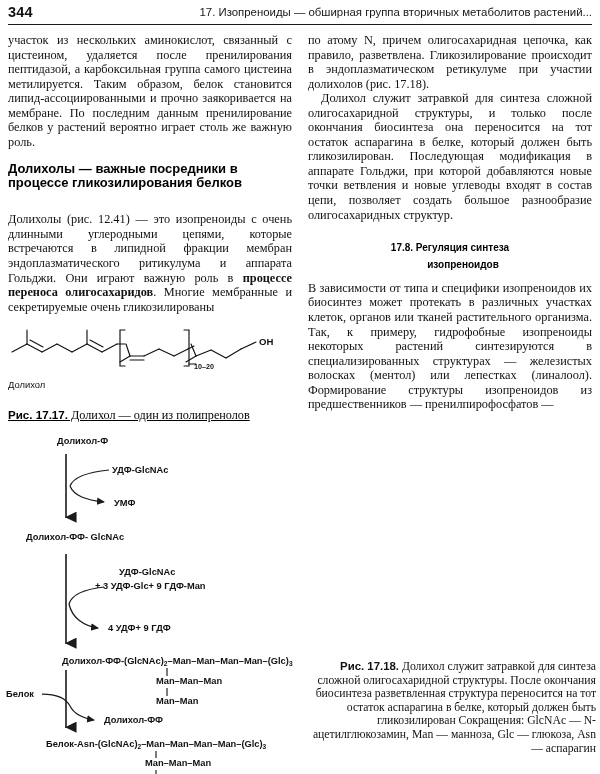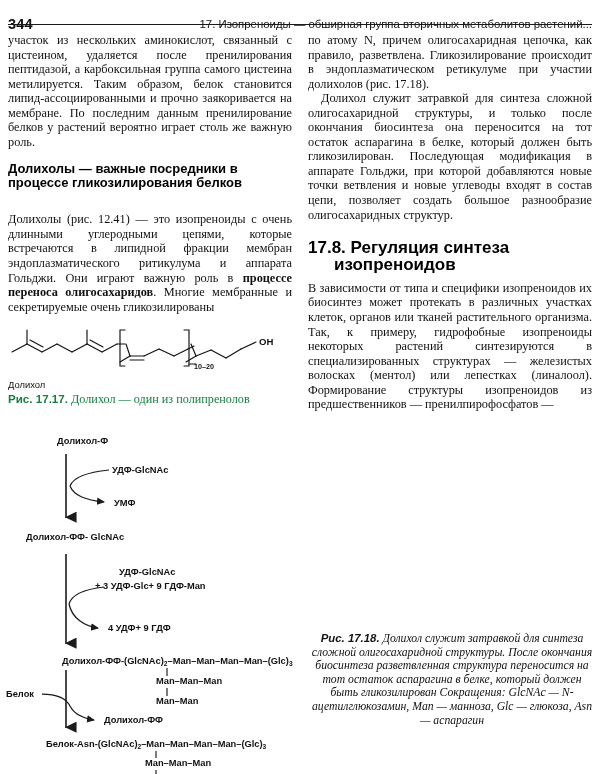--- a/index.html
+++ b/index.html
@@ -13,21 +13,21 @@
     position: relative;
     overflow: hidden;
     font-family: "Liberation Serif", "DejaVu Serif", serif;
     color: #121212;
   }
 
   
   .page-header {
     position: absolute;
     left: 8px;
-    top: 16px;
+    top: 4px;
     width: 584px;
     height: 24px;
     display: flex;
     align-items: flex-start;
     justify-content: space-between;
   }
   .folio {
     font-family: "Liberation Sans", "DejaVu Sans", sans-serif;
     font-weight: bold;
     font-size: 14.5px;
@@ -72,23 +72,24 @@
 
   h2.sec-head {
     font-family: "Liberation Sans", "DejaVu Sans", sans-serif;
     font-weight: bold;
     font-size: 13px;
     line-height: 14px;
     margin: 13px 0 22px 0;
     color: #000;
   }
   h2.sec-head.numbered {
-    font-size: 17px;
+    font-size: 10px;
     line-height: 16.4px;
     margin: 18px 0 8px 0;
+    text-align: center;
   }
   h2.sec-head.numbered .ind { display: block; padding-left: 26px; }
 
   b.inl { font-weight: bold; }
 
   
   .fig1 {
     position: absolute;
     left: 8px;
     top: 318px;
@@ -102,22 +103,23 @@
   .struct-wrap svg { display: block; }
   .struct-name {
     font-family: "Liberation Sans", "DejaVu Sans", sans-serif;
     font-size: 9.4px;
     margin-top: 1px;
     color: #111;
   }
   .fig-caption {
     font-size: 12.2px;
     line-height: 14.4px;
-    margin-top: 2px;
-    color: #15803d;
+    margin-top: 18px;
+    color: #000000;
+    text-decoration: underline;
   }
   .fig-caption .lbl {
     font-family: "Liberation Sans", "DejaVu Sans", sans-serif;
     font-weight: bold;
     font-size: 11.6px;
   }
 
   
   .fig2 {
     position: absolute;
@@ -129,27 +131,26 @@
   .fig2 svg { display: block; }
   .fl { font-family: "Liberation Sans", "DejaVu Sans", sans-serif; fill: #111; }
   .fl-main  { font-size: 9.3px; font-weight: 600; }
   .fl-bold  { font-size: 9.3px; font-weight: bold; }
   .fl-line  { stroke: #1b1b1b; fill: none; }
 
   
   .fig2-caption {
     position: absolute;
     left: 308px;
-    top: 632px;
+    top: 660px;
     width: 288px;
     font-size: 11.7px;
     line-height: 13.6px;
-    text-align: center;
-    color: #111;
-    font-style: italic;
+    text-align: right;
+    color: #111;
   }
   .fig2-caption .lbl {
     font-family: "Liberation Sans", "DejaVu Sans", sans-serif;
     font-weight: bold;
     font-size: 11.4px;
   }
 </style>
 </head>
 <body>
 

